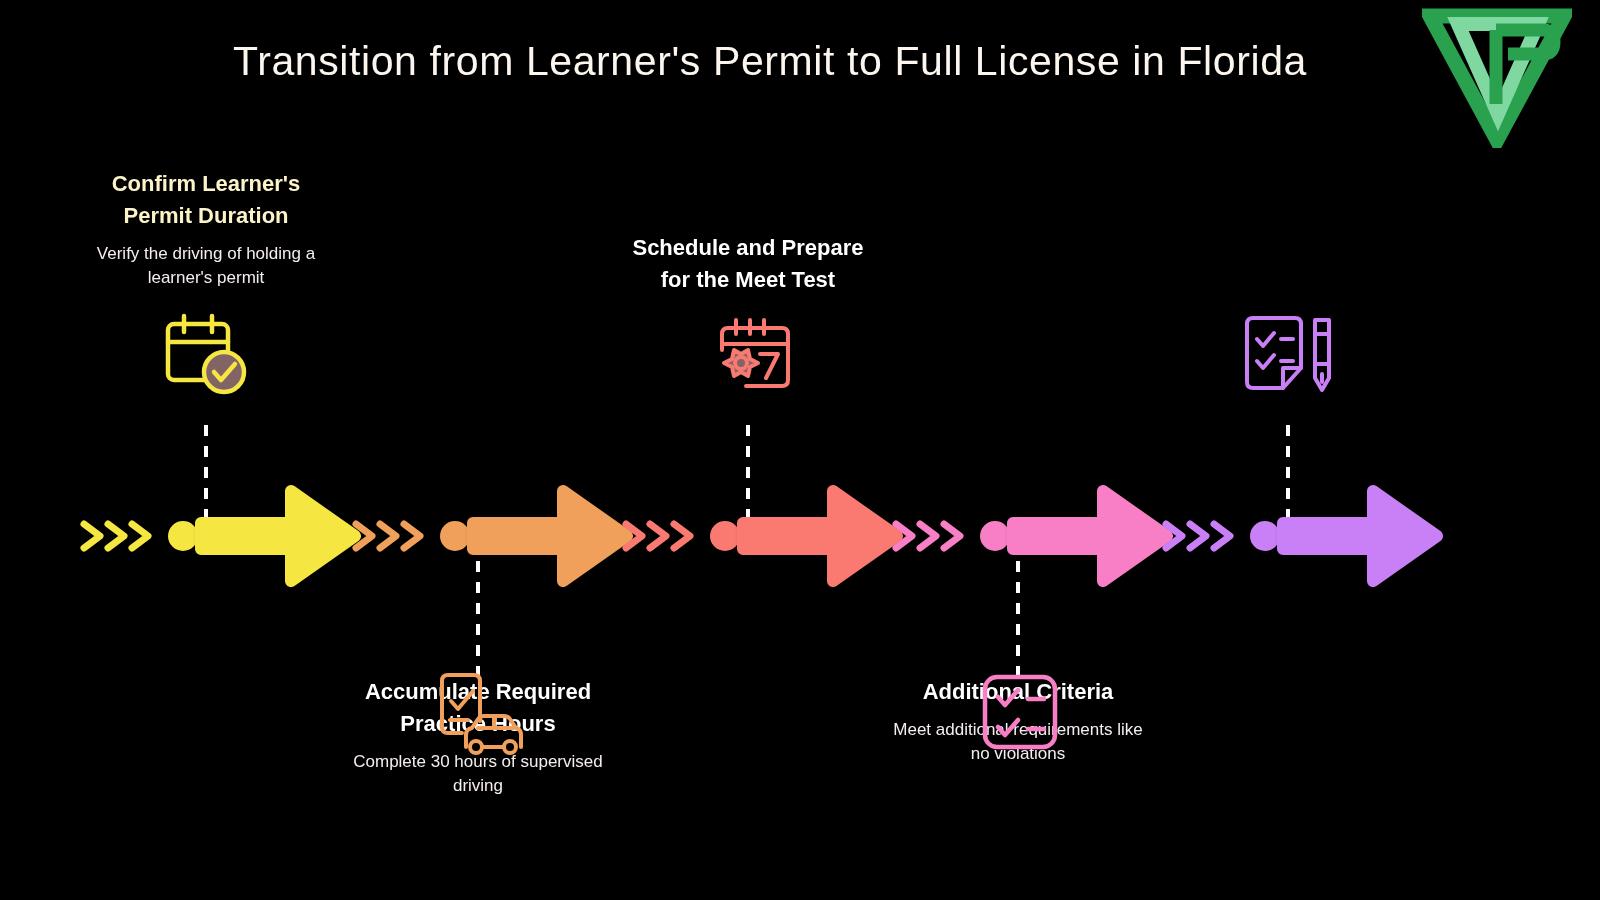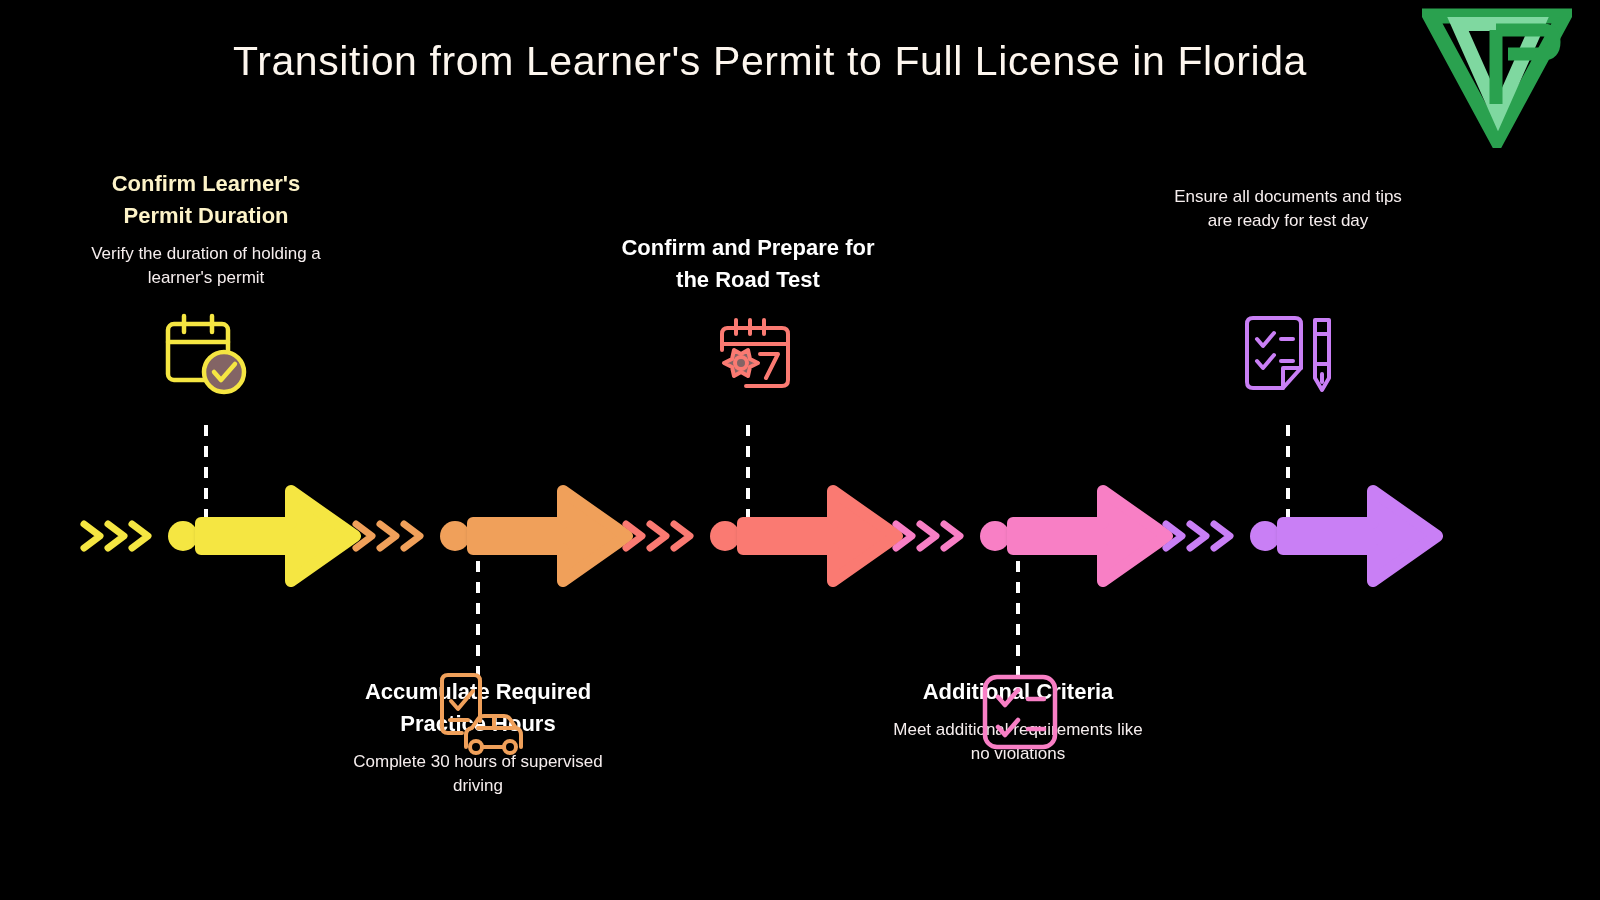--- a/index.html
+++ b/index.html
@@ -161,21 +161,21 @@
     </svg>
   </div>
 
   <div class="timeline">
 
     <div class="step up" style="left:70px;">
       <div class="dashline"></div>
 
       <div class="textblock" style="top:168px;">
         <div class="heading cream">Confirm Learner's Permit Duration</div>
-        <div class="desc">Verify the duration of holding a learner's permit</div>
+        <div class="desc">Verify the driving of holding a learner's permit</div>
       </div>
 
       <div class="arrow-row">
         <svg class="chevrons" viewBox="0 0 86 42">
           <g fill="none" stroke="#f5e642" stroke-width="7" stroke-linecap="round" stroke-linejoin="round">
             <polyline points="6,9 22,21 6,33"></polyline>
             <polyline points="30,9 46,21 30,33"></polyline>
             <polyline points="54,9 70,21 54,33"></polyline>
           </g>
         </svg>
@@ -235,21 +235,21 @@
             <line x1="54" y1="82" x2="76" y2="82"></line>
           </g>
         </svg>
       </div>
     </div>
 
     <div class="step up" style="left:612px;">
       <div class="dashline"></div>
 
       <div class="textblock" style="top:232px;">
-        <div class="heading">Confirm and Prepare for the Road Test</div>
+        <div class="heading">Schedule and Prepare for the Meet Test</div>
       </div>
 
       <div class="arrow-row">
         <svg class="chevrons" viewBox="0 0 86 42">
           <g fill="none" stroke="#fa7a72" stroke-width="7" stroke-linecap="round" stroke-linejoin="round">
             <polyline points="6,9 22,21 6,33"></polyline>
             <polyline points="30,9 46,21 30,33"></polyline>
             <polyline points="54,9 70,21 54,33"></polyline>
           </g>
         </svg>
@@ -308,21 +308,20 @@
             <line x1="60" y1="64" x2="76" y2="64"></line>
           </g>
         </svg>
       </div>
     </div>
 
     <div class="step up" style="left:1152px;">
       <div class="dashline"></div>
 
       <div class="textblock" style="top:185px;">
-        <div class="desc">Ensure all documents and tips are ready for test day</div>
       </div>
 
       <div class="arrow-row">
         <svg class="chevrons" viewBox="0 0 86 42">
           <g fill="none" stroke="#c97ff5" stroke-width="7" stroke-linecap="round" stroke-linejoin="round">
             <polyline points="6,9 22,21 6,33"></polyline>
             <polyline points="30,9 46,21 30,33"></polyline>
             <polyline points="54,9 70,21 54,33"></polyline>
           </g>
         </svg>

